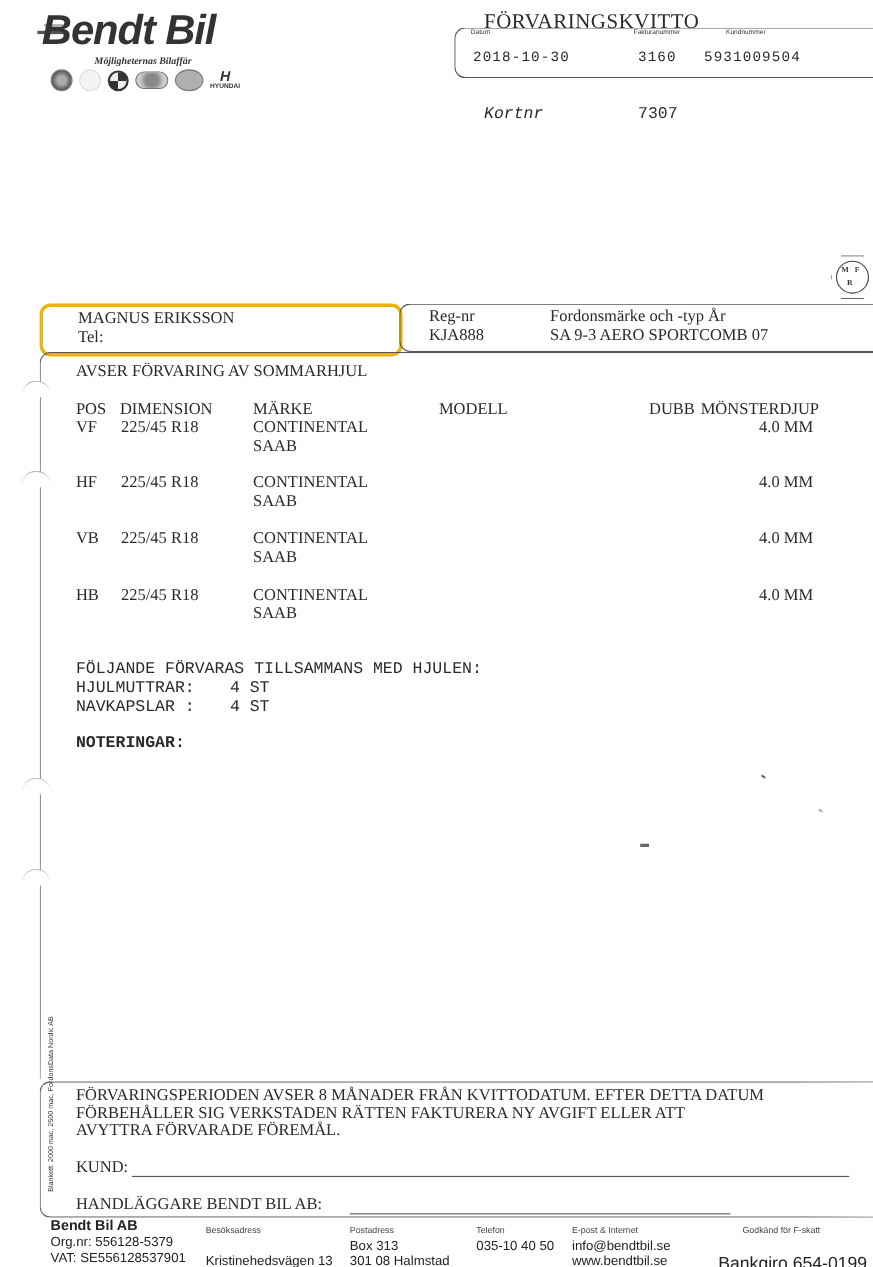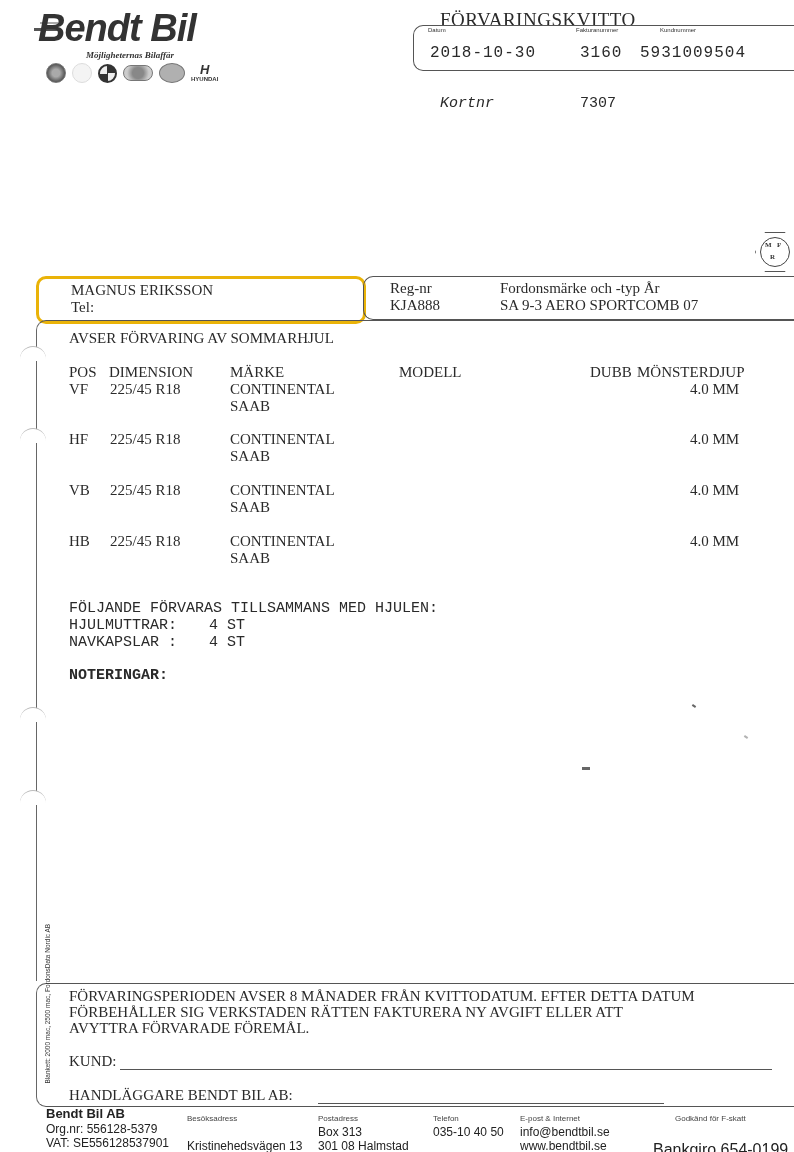--- a/index.html
+++ b/index.html
@@ -35,21 +35,21 @@
     .hyundai { font-family: "Liberation Sans", sans-serif; font-size: 6px; font-weight: bold; color: #333; text-align: center; line-height: 7px; }
     .hyundai .h { display: block; font-size: 13px; font-style: italic; line-height: 12px; }
 
     
     .receipt-title { left: 440px; top: 9px; font-size: 19px; letter-spacing: 0.5px; }
     .receipt-box {
       left: 413px; top: 25px; width: 400px; height: 44px;
       border: 1px solid #555; border-right: none; border-radius: 10px 0 0 10px;
     }
     .lbl-small { font-family: "Liberation Sans", sans-serif; font-size: 6px; color: #333; }
-    .val-big { font-size: 16px; letter-spacing: 1px; }
+    .val-big { font-size: 13px; letter-spacing: 1px; }
 
     .kortnr-lbl { left: 440px; top: 95px; font-size: 15px; font-style: italic; }
     .kortnr-val { left: 580px; top: 95px; font-size: 15px; }
 
     
     .seal {
       left: 755px; top: 232px; width: 38px; height: 38px; border: 1.5px solid #555;
       clip-path: polygon(25% 0, 75% 0, 100% 50%, 75% 100%, 25% 100%, 0 50%);
       background: #fff;
     }

